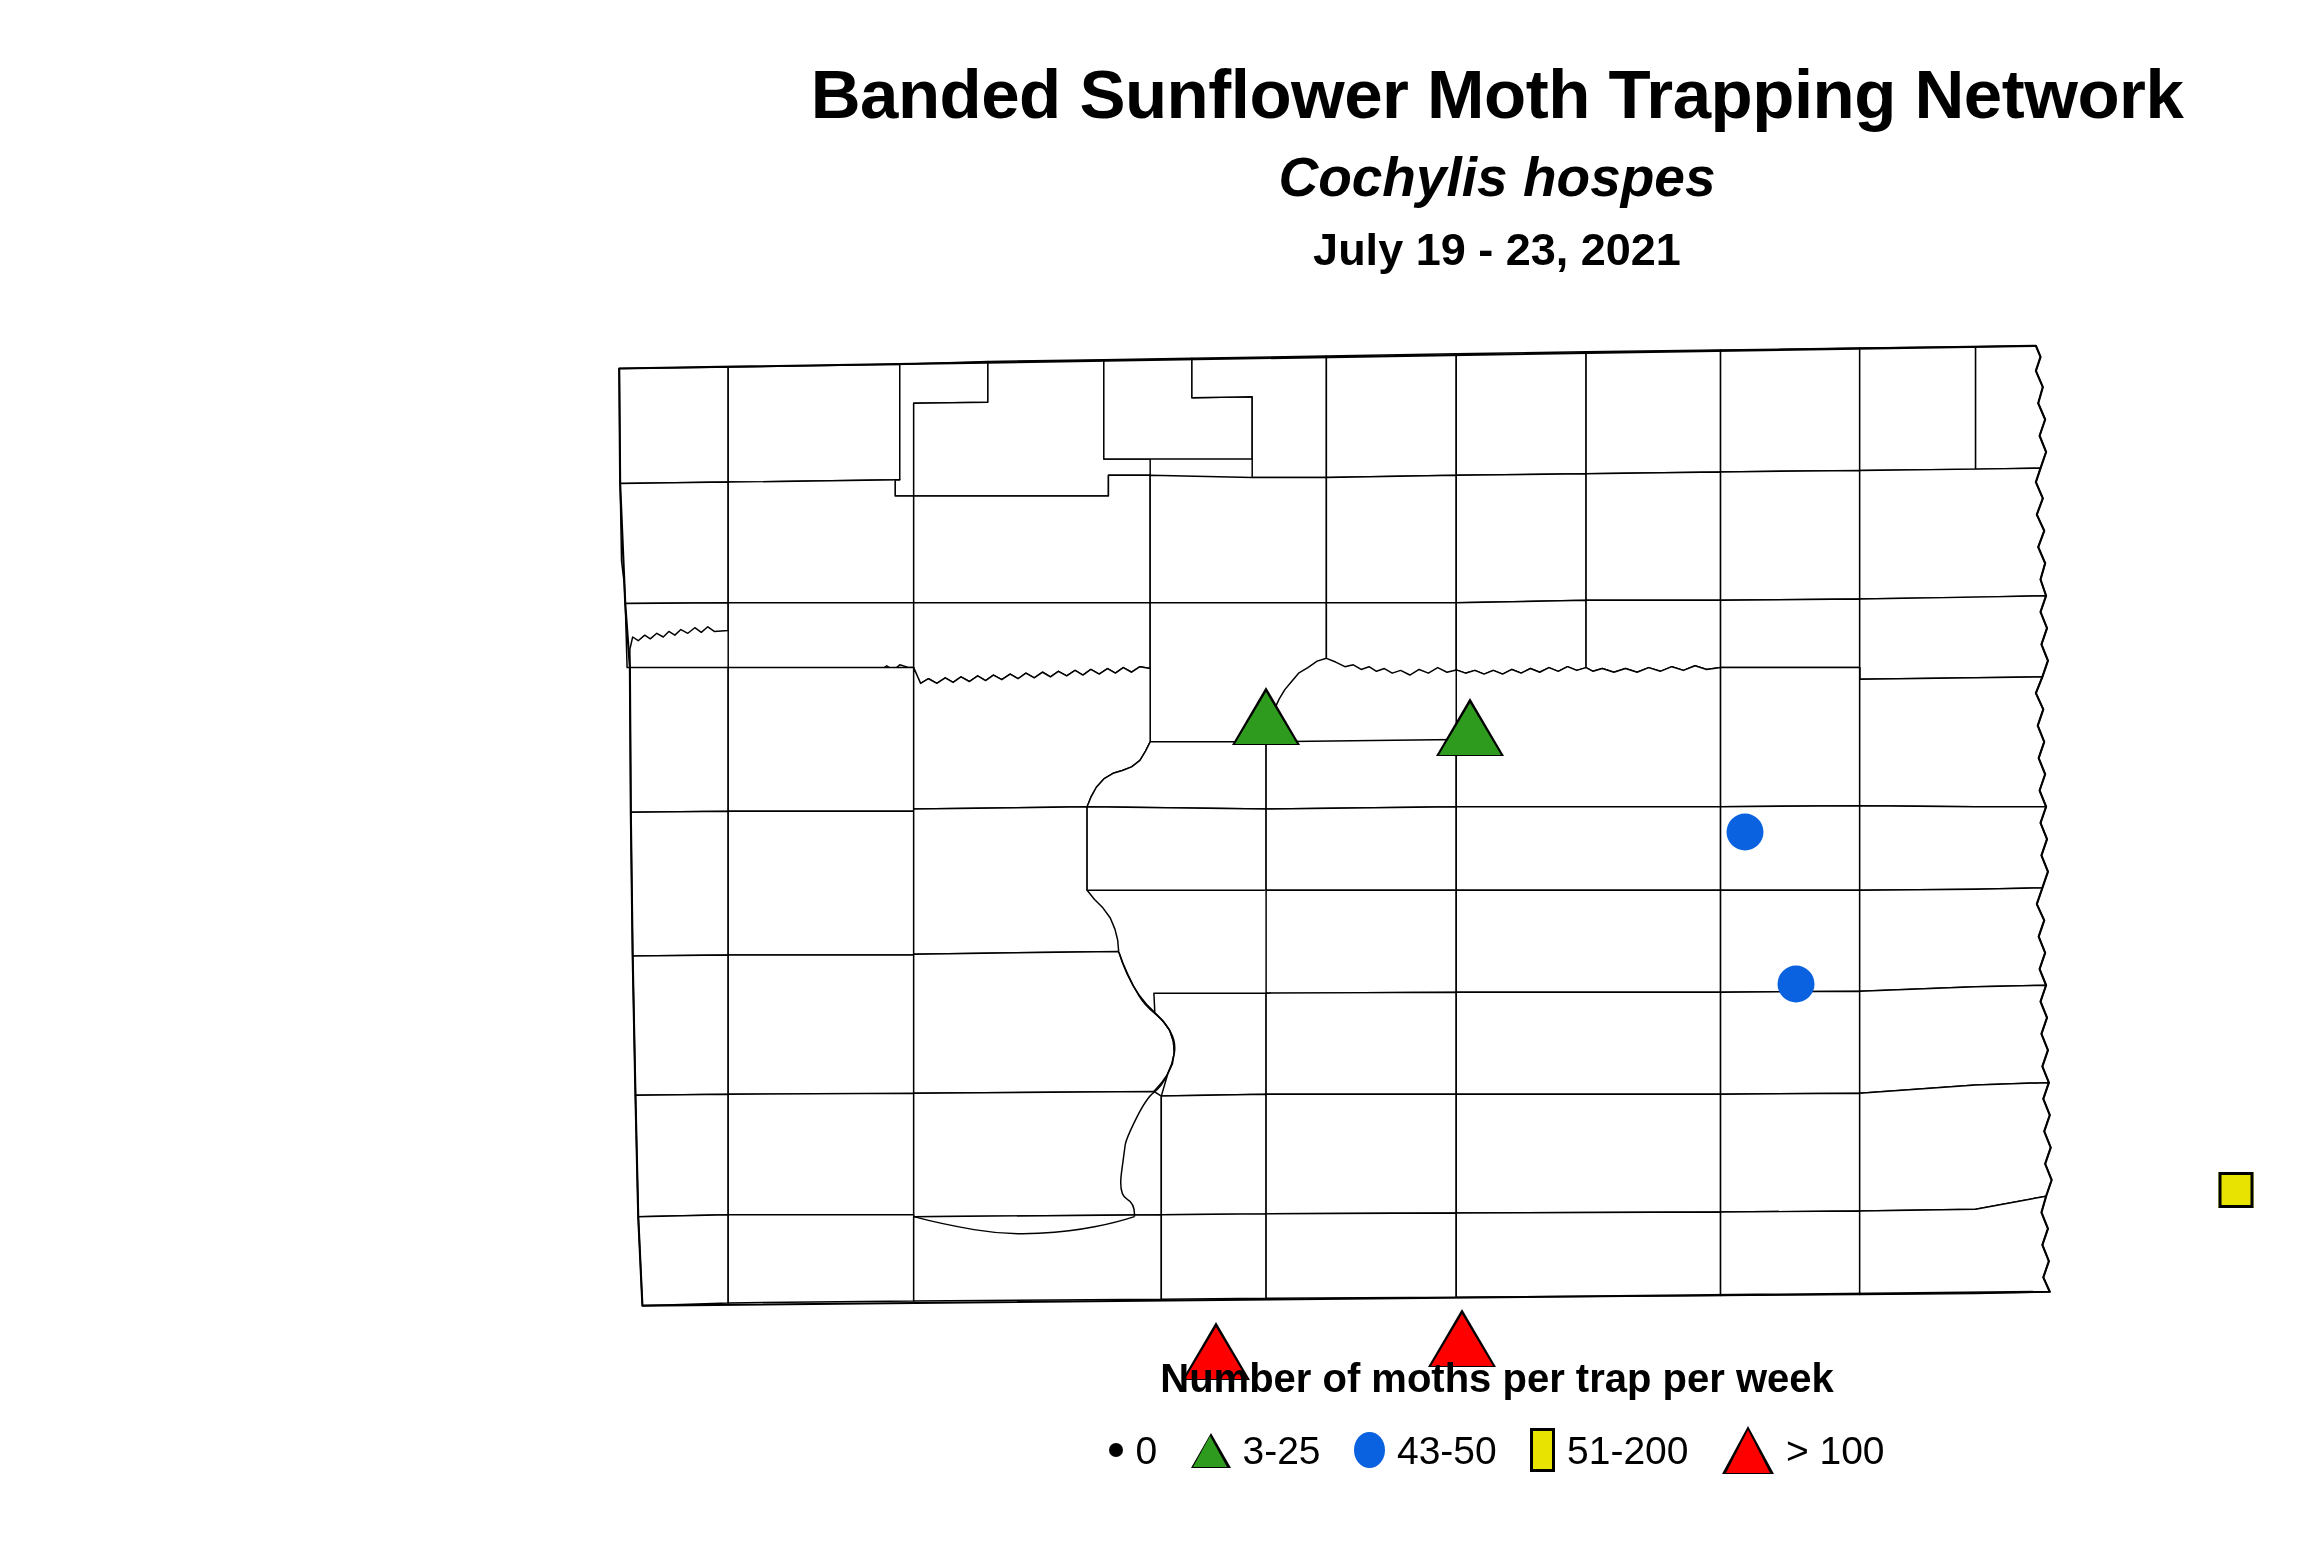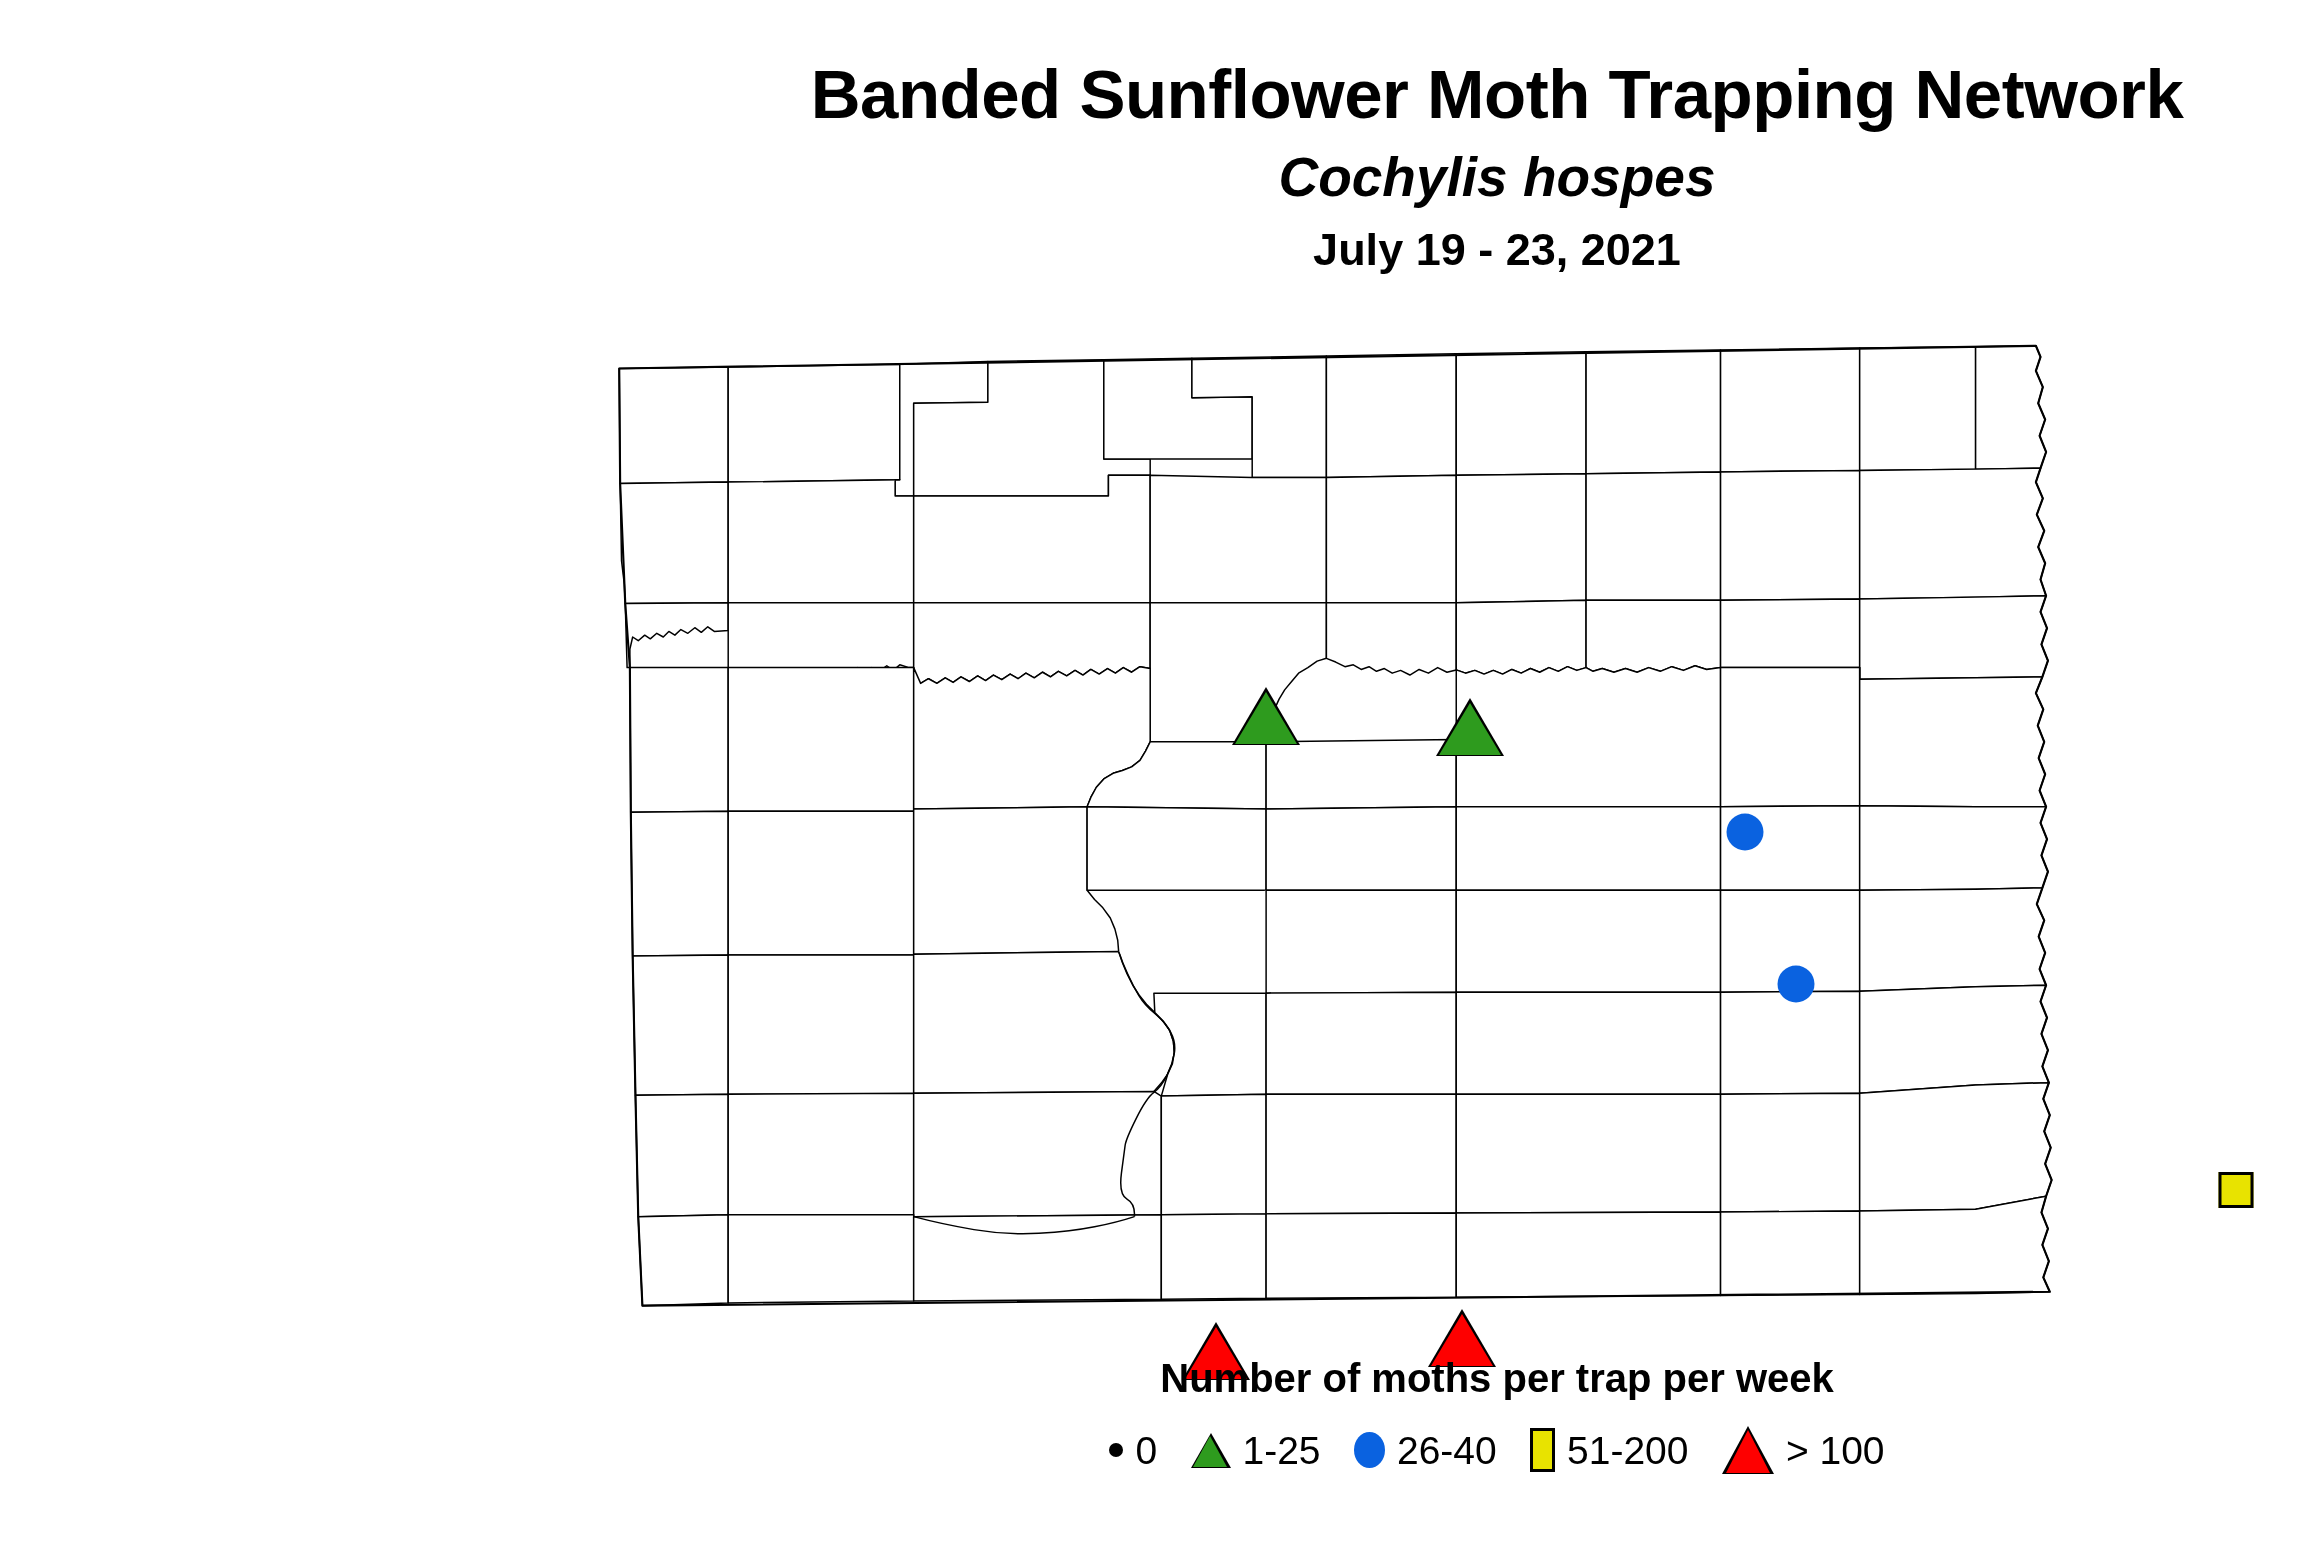--- a/index.html
+++ b/index.html
@@ -406,26 +406,26 @@
 
     <div class="legend-item">
       <span class="lg-dot"></span>
       <span class="legend-label">0</span>
     </div>
 
     <div class="legend-item">
       <span class="lg-tri-shell lg-tri-green">
           <span class="lg-tri-in"></span>
         </span>
-      <span class="legend-label">1-25</span>
+      <span class="legend-label">3-25</span>
     </div>
 
     <div class="legend-item">
       <span class="lg-circle"></span>
-      <span class="legend-label">26-40</span>
+      <span class="legend-label">43-50</span>
     </div>
 
     <div class="legend-item">
       <span class="lg-square"></span>
       <span class="legend-label">51-200</span>
     </div>
 
     <div class="legend-item">
       <span class="lg-tri-big-shell">
           <span class="lg-tri-in"></span>

